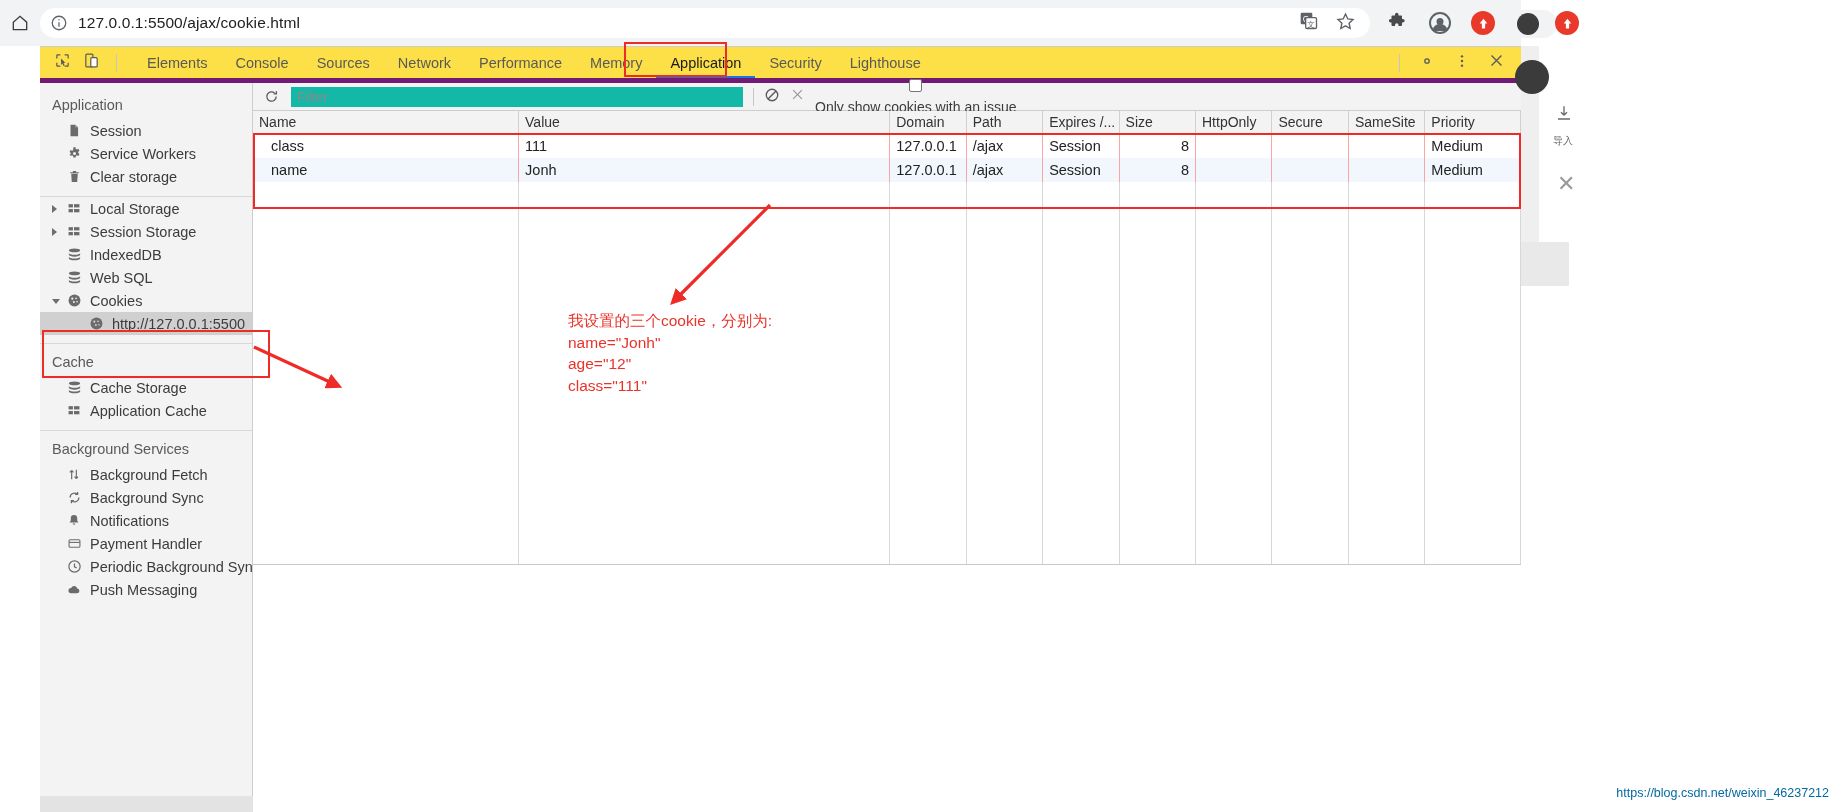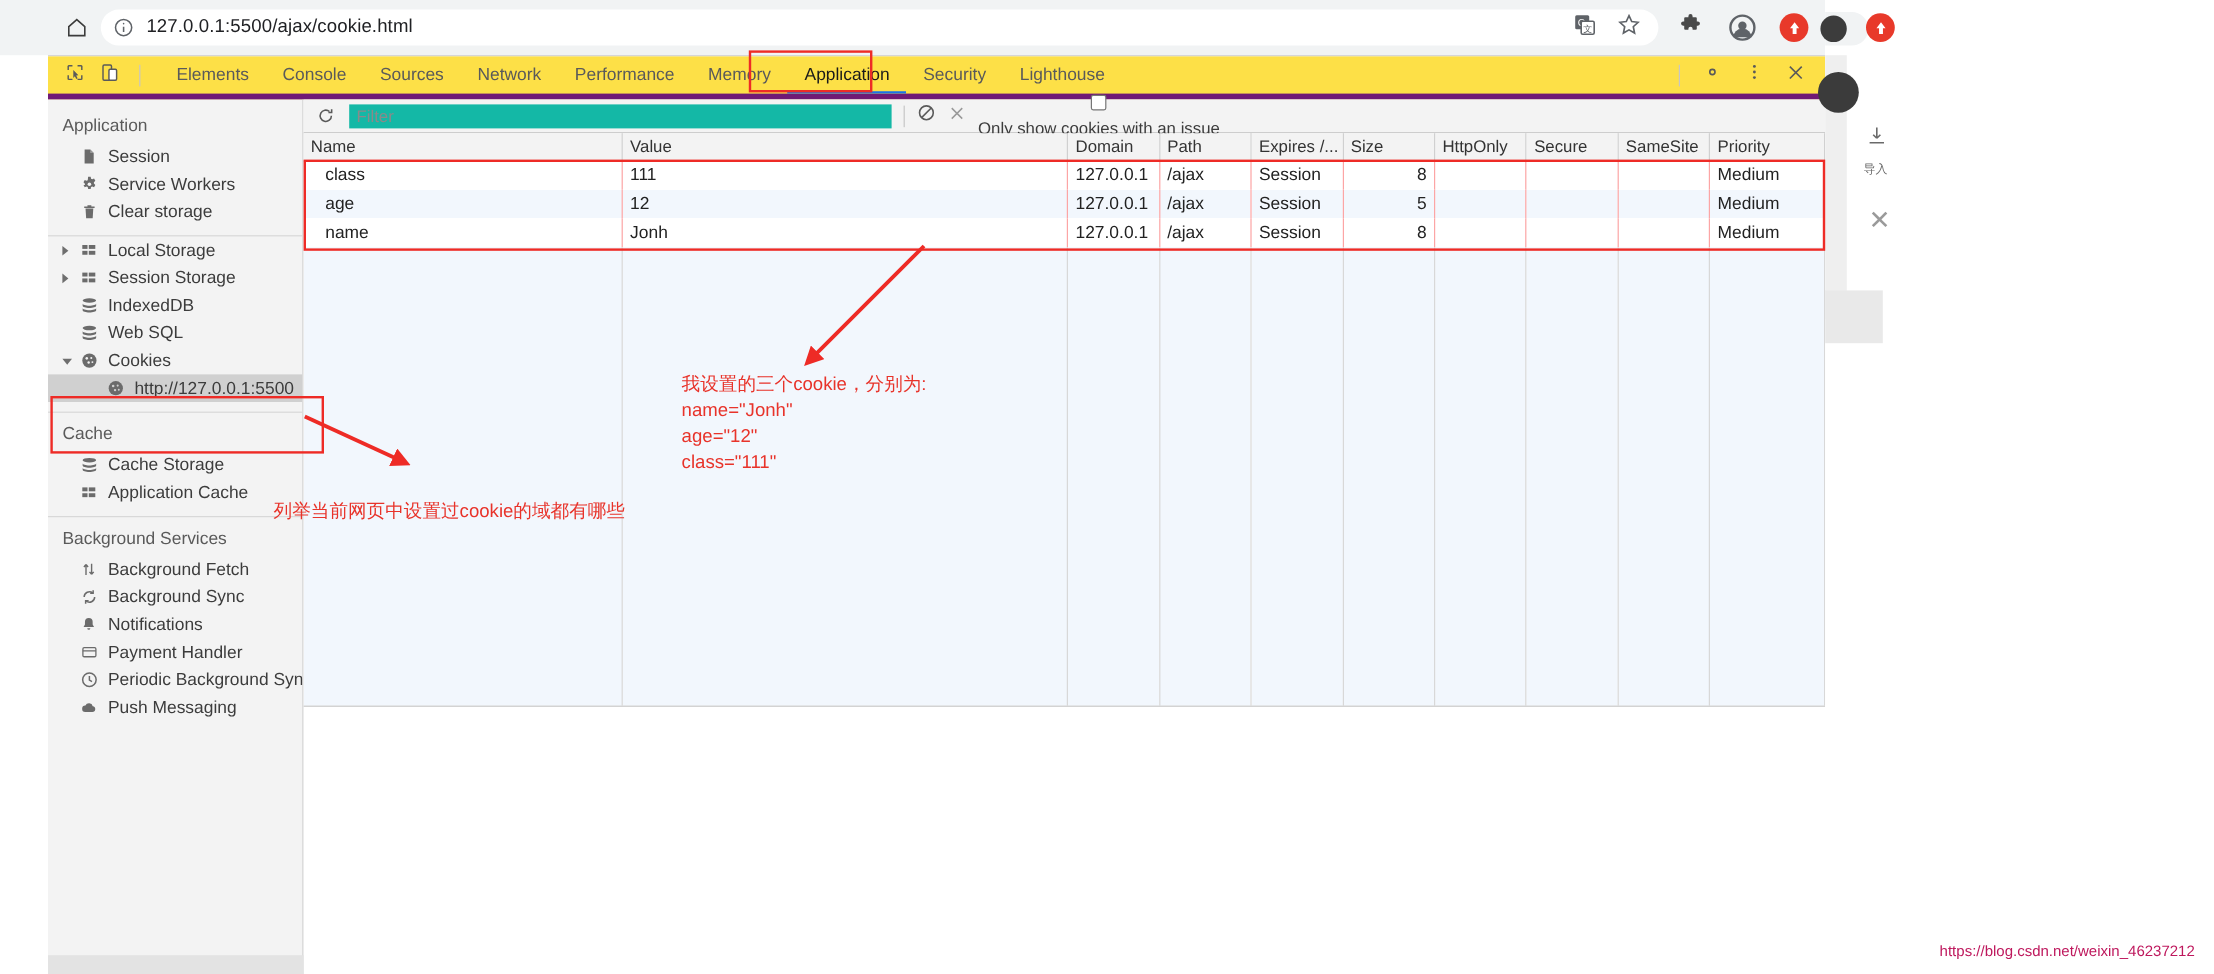--- a/index.html
+++ b/index.html
@@ -7,21 +7,21 @@
     width: 1845px; height: 812px;
     font-family: "Liberation Sans", sans-serif;
     background: #ffffff;
     overflow: hidden;
   }
   #root { position: relative; width: 1845px; height: 812px; background:#fff; }
 
   
   .browser-bar {
     position:absolute; left:0; top:0; width:1521px; height:46px;
-    background:#f1f3f4; display:flex; align-items:center;padding-left:44px;
+    background:#f1f3f4; display:flex; align-items:center;
   }
   .browser-bar-right {
     position:absolute; left:1521px; top:0; width:324px; height:46px;
     background:#ffffff;
   }
   .home-icon { margin-left:6px; width:28px; height:28px; display:flex; align-items:center; justify-content:center; }
   .omnibox {
     margin-left:6px; height:30px; flex:1; background:#ffffff;
     border-radius:16px; display:flex; align-items:center; padding:0 10px;
     max-width:1330px;
@@ -150,21 +150,21 @@
   .anno-text{
     position:absolute; color:#e8332a; font-size:15.5px; line-height:21.5px;
     white-space:pre; font-family:"Liberation Sans", sans-serif;
   }
   .anno-box{
     position:absolute; border:2.5px solid #ee2b26; pointer-events:none;
   }
   svg.anno-svg{ position:absolute; left:0; top:0; width:1845px; height:812px; pointer-events:none; }
 
   .watermark{
-    position:absolute; right:16px; bottom:12px; font-size:12.5px; color:#be185d;
+    position:absolute; right:16px; bottom:12px; font-size:12.5px; color:#0369a1;
   }
   .bottom-strip{
     position:absolute; left:40px; bottom:0; width:213px; height:16px; background:#e3e3e3;
   }
 </style>
 </head>
 <body>
 
 <div id="root">
 
@@ -531,32 +531,20 @@
                 <td>127.0.0.1</td>
                 <td>/ajax</td>
                 <td>Session</td>
                 <td class="num">8</td>
                 <td></td>
                 <td></td>
                 <td></td>
                 <td>Medium</td>
               </tr>
               <tr>
-                <td class="name-cell">age</td>
-                <td>12</td>
-                <td>127.0.0.1</td>
-                <td>/ajax</td>
-                <td>Session</td>
-                <td class="num">5</td>
-                <td></td>
-                <td></td>
-                <td></td>
-                <td>Medium</td>
-              </tr>
-              <tr>
                 <td class="name-cell">name</td>
                 <td>Jonh</td>
                 <td>127.0.0.1</td>
                 <td>/ajax</td>
                 <td>Session</td>
                 <td class="num">8</td>
                 <td></td>
                 <td></td>
                 <td></td>
                 <td>Medium</td>
@@ -607,16 +595,15 @@
       </marker>
     </defs>
     <line x1="770" y1="205" x2="678" y2="297" stroke="#ee2b26" stroke-width="3.2" marker-end="url(#arrowhead)"></line>
     <line x1="254" y1="347" x2="332" y2="383" stroke="#ee2b26" stroke-width="3.2" marker-end="url(#arrowhead)"></line>
   </svg>
 
   <div class="anno-text" style="left:568px; top:310px;">我设置的三个cookie，分别为:
 name="Jonh"
 age="12"
 class="111"</div>
-  <div class="anno-text" style="left:228px; top:416px;">列举当前网页中设置过cookie的域都有哪些</div>
 
   <div class="watermark">https://blog.csdn.net/weixin_46237212</div>
 </div>
 
 </body></html>

